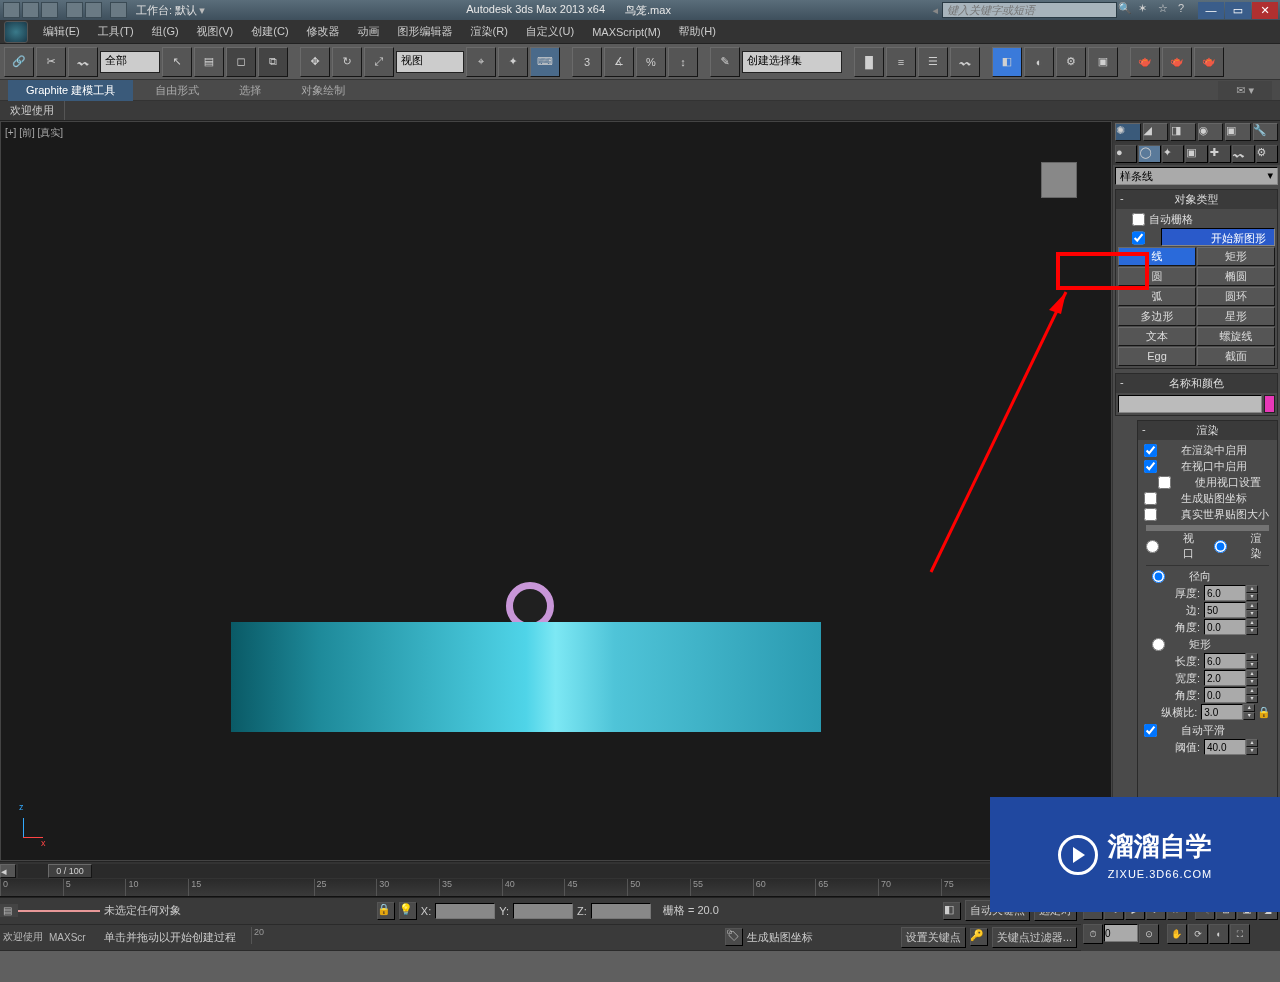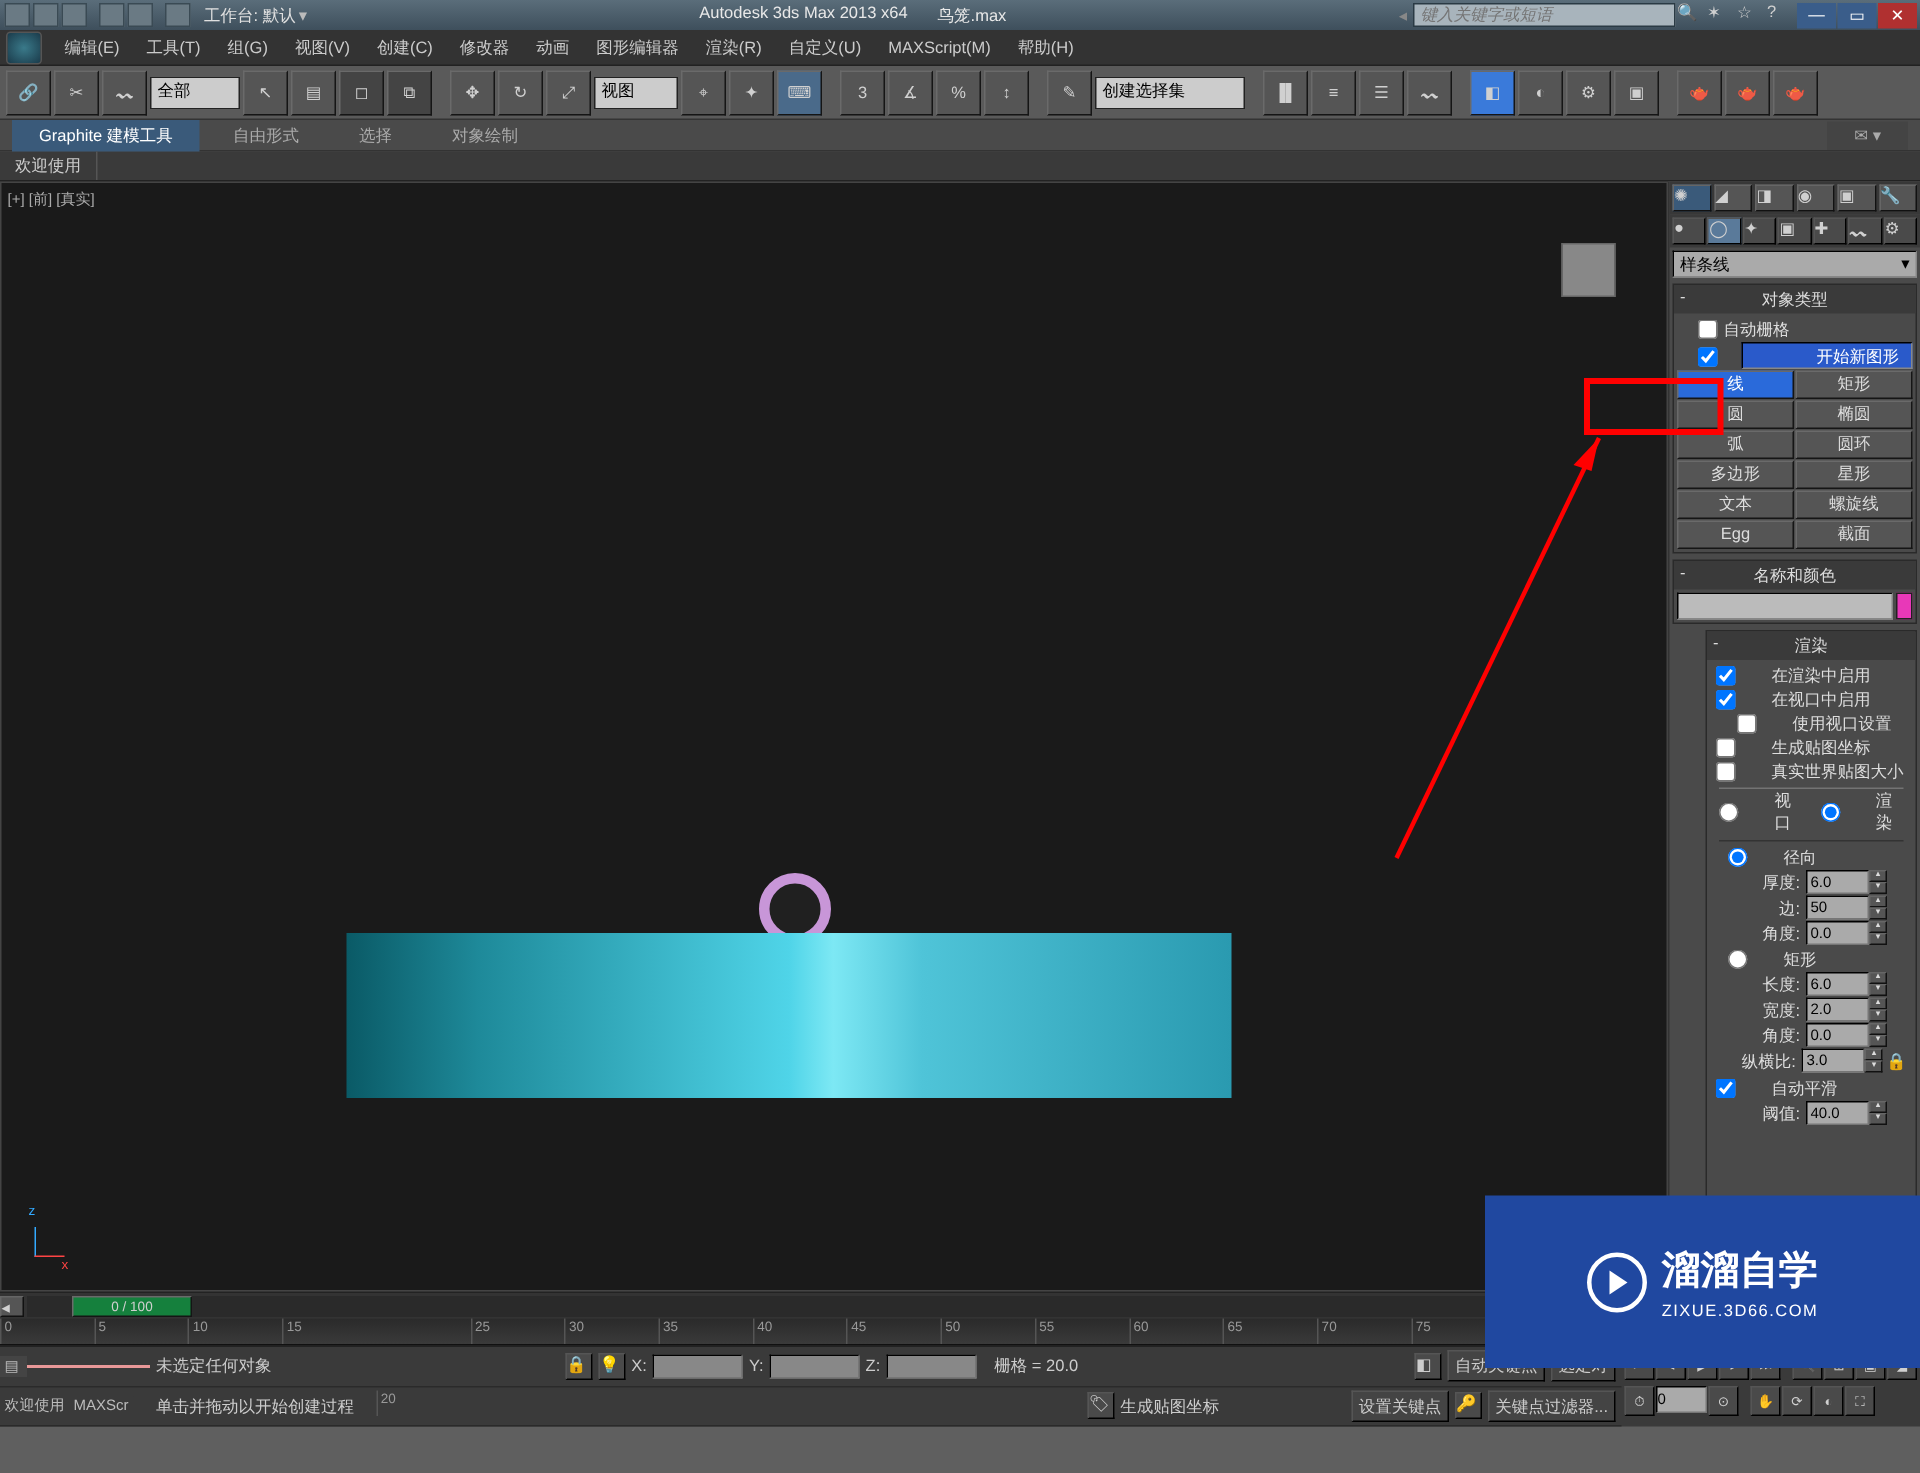--- a/index.html
+++ b/index.html
@@ -88,21 +88,21 @@
 .spinner input { width: 42px; height: 16px; background: #aaa; border: 1px inset #222; color: #000; padding-left: 2px; font-size: 10px; }
 .spinner .spinbtns { width: 12px; display: flex; flex-direction: column; }
 .spinner .spinbtns div { height: 8px; background: #555; border: 1px outset #666; font-size: 6px; line-height: 5px; text-align: center; }
 .indent-radio { padding-left: 8px; margin-top: 2px; }
 
 
 .timeline-area { background: #3a3a3a; }
 .timeslider { height: 18px; display: flex; align-items: center; background: #333; border-top: 1px solid #222; }
 .timeslider .tsbtn { width: 16px; height: 14px; background: #555; border: 1px outset #666; }
 .timeslider .tstrack { flex: 1; height: 14px; background: #2a2a2a; margin: 0 2px; position: relative; }
-.timeslider .tshandle { position: absolute; left: 30px; width: 80px; height: 14px; background: #15803d; border: 1px outset #6a6a6a; text-align: center; font-size: 9px; line-height: 12px; }
+.timeslider .tshandle { position: absolute; left: 30px; width: 44px; height: 14px; background: #404040; border: 1px outset #6a6a6a; text-align: center; font-size: 9px; line-height: 12px; }
 .ruler { height: 18px; background: linear-gradient(#2a2a2a,#3a3a3a); position: relative; border-bottom: 1px solid #111; }
 .ruler .tick { position: absolute; top: 0; font-size: 9px; color: #999; border-left: 1px solid #555; padding-left: 2px; height: 100%; }
 
 
 .status { height: 54px; background: #3a3a3a; display: flex; border-top: 1px solid #222; }
 .status-left { width: 100px; display: flex; flex-direction: column; }
 .status-left .row { flex: 1; display: flex; align-items: center; border-bottom: 1px solid #2a2a2a; }
 .status-left .cell { padding: 1px 3px; color: #bbb; background: #3a3a3a; font-size: 10px; }
 .status-mid { flex: 1; display: flex; flex-direction: column; }
 .status-mid .srow { flex:1; display: flex; align-items: center; padding: 0 4px; gap: 4px; border-bottom: 1px solid #2a2a2a; font-size: 11px; color: #ccc; }
@@ -173,21 +173,21 @@
   <div class="tb">〰</div>
   <div class="dd" style="width:60px">全部</div>
   <div class="tb">↖</div>
   <div class="tb">▤</div>
   <div class="tb sq">◻</div>
   <div class="tb sq">⧉</div>
   <div class="sep"></div>
   <div class="tb">✥</div>
   <div class="tb">↻</div>
   <div class="tb">⤢</div>
-  <div class="dd" style="width:56px">视图</div>
+  <div class="dd" style="width:68px">视图</div>
   <div class="tb">⌖</div>
   <div class="tb">✦</div>
   <div class="tb active">⌨</div>
   <div class="sep"></div>
   <div class="tb">3</div>
   <div class="tb">∡</div>
   <div class="tb">%</div>
   <div class="tb">↕</div>
   <div class="sep"></div>
   <div class="tb">✎</div>
@@ -316,21 +316,21 @@
           </label>
         <label>
             <input type="checkbox" style="">
             <span>生成贴图坐标</span>
           </label>
         <label>
             <input type="checkbox" style="">
             <span>真实世界贴图大小</span>
           </label>
 
-        <div class="radio-row" style="border-top:1px solid #737373; border-bottom:1px solid #333;">
+        <div class="radio-row" style="border-top:6px solid #737373; border-bottom:1px solid #333;">
           <label>
               <input type="radio" name="rvp" style="">
               <span>视口</span>
             </label>
           <label>
               <input type="radio" name="rvp" checked="" style="">
               <span>渲染</span>
             </label>
         </div>
 

